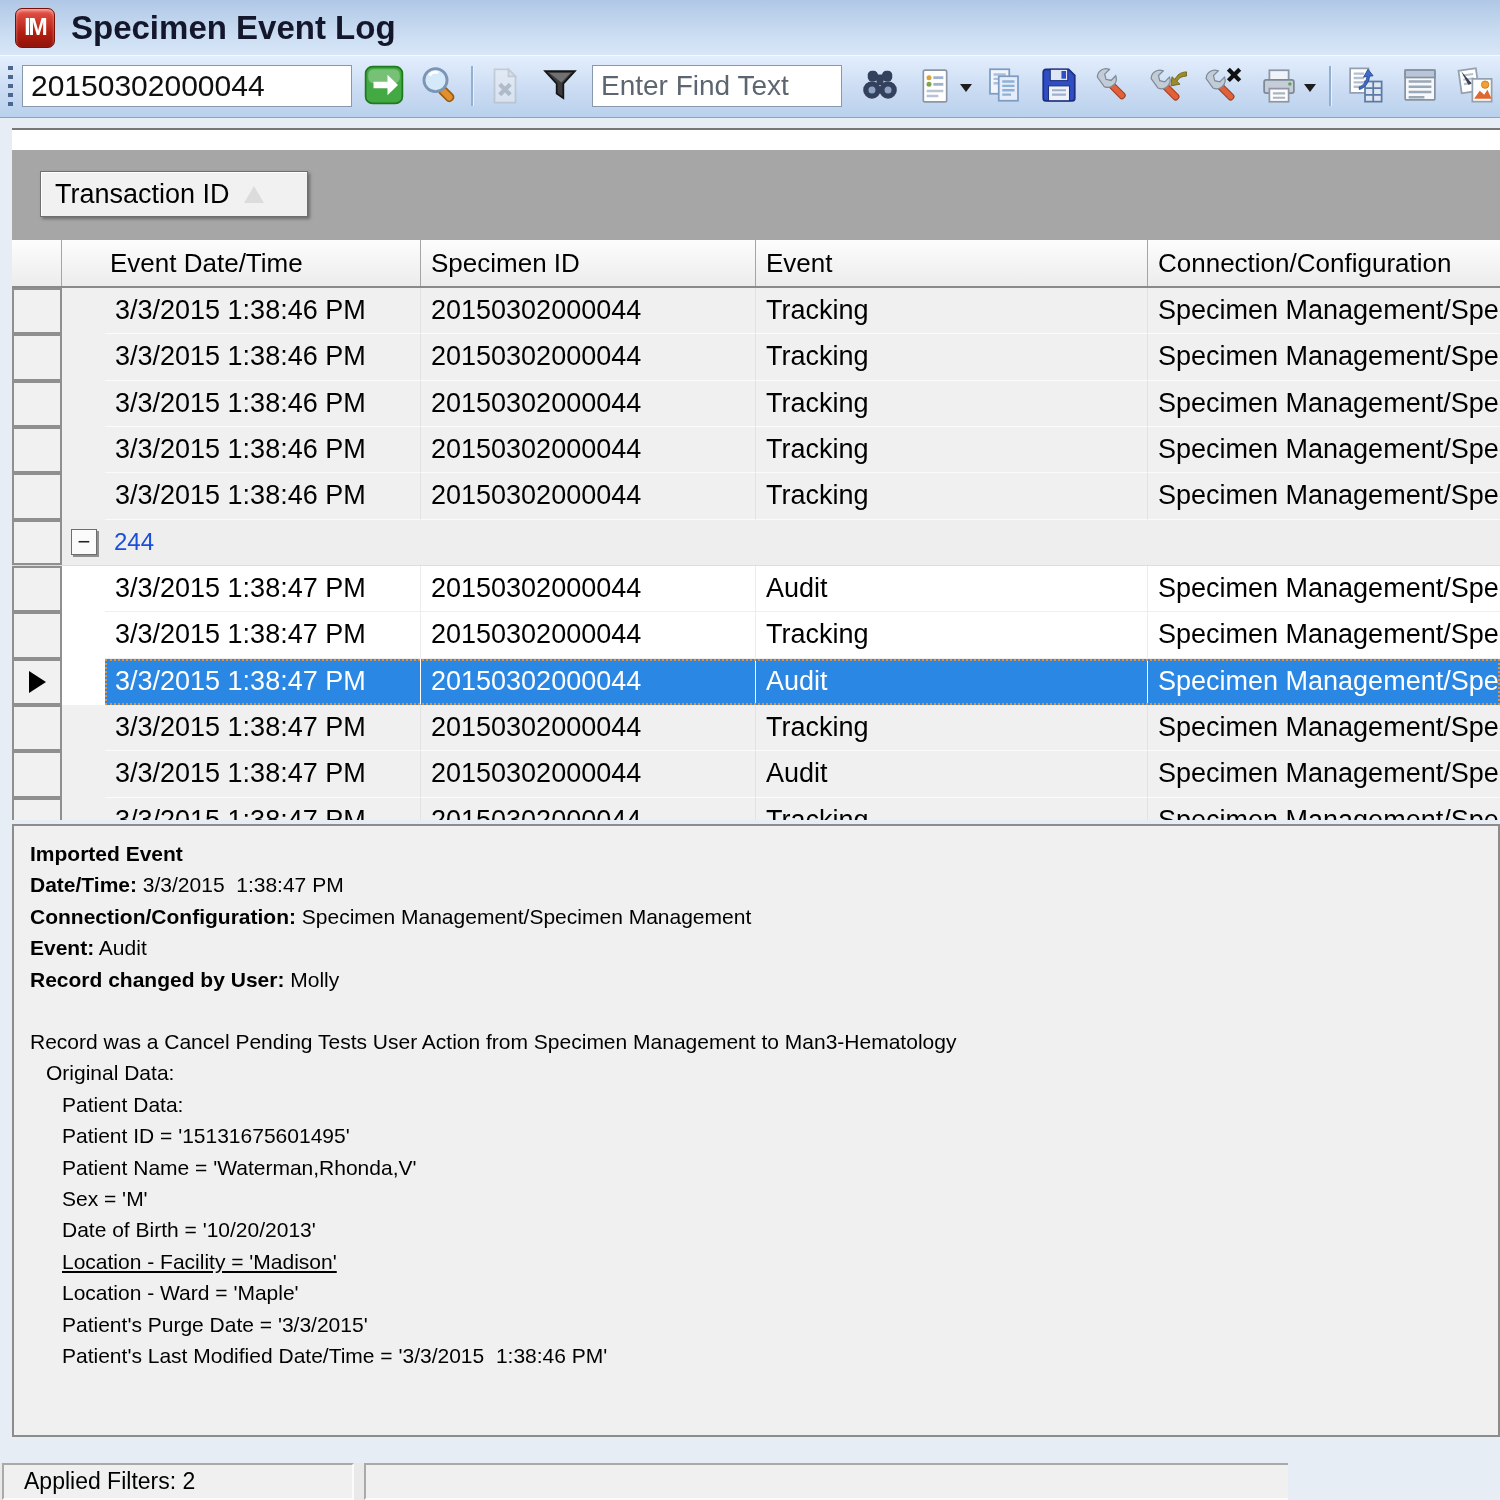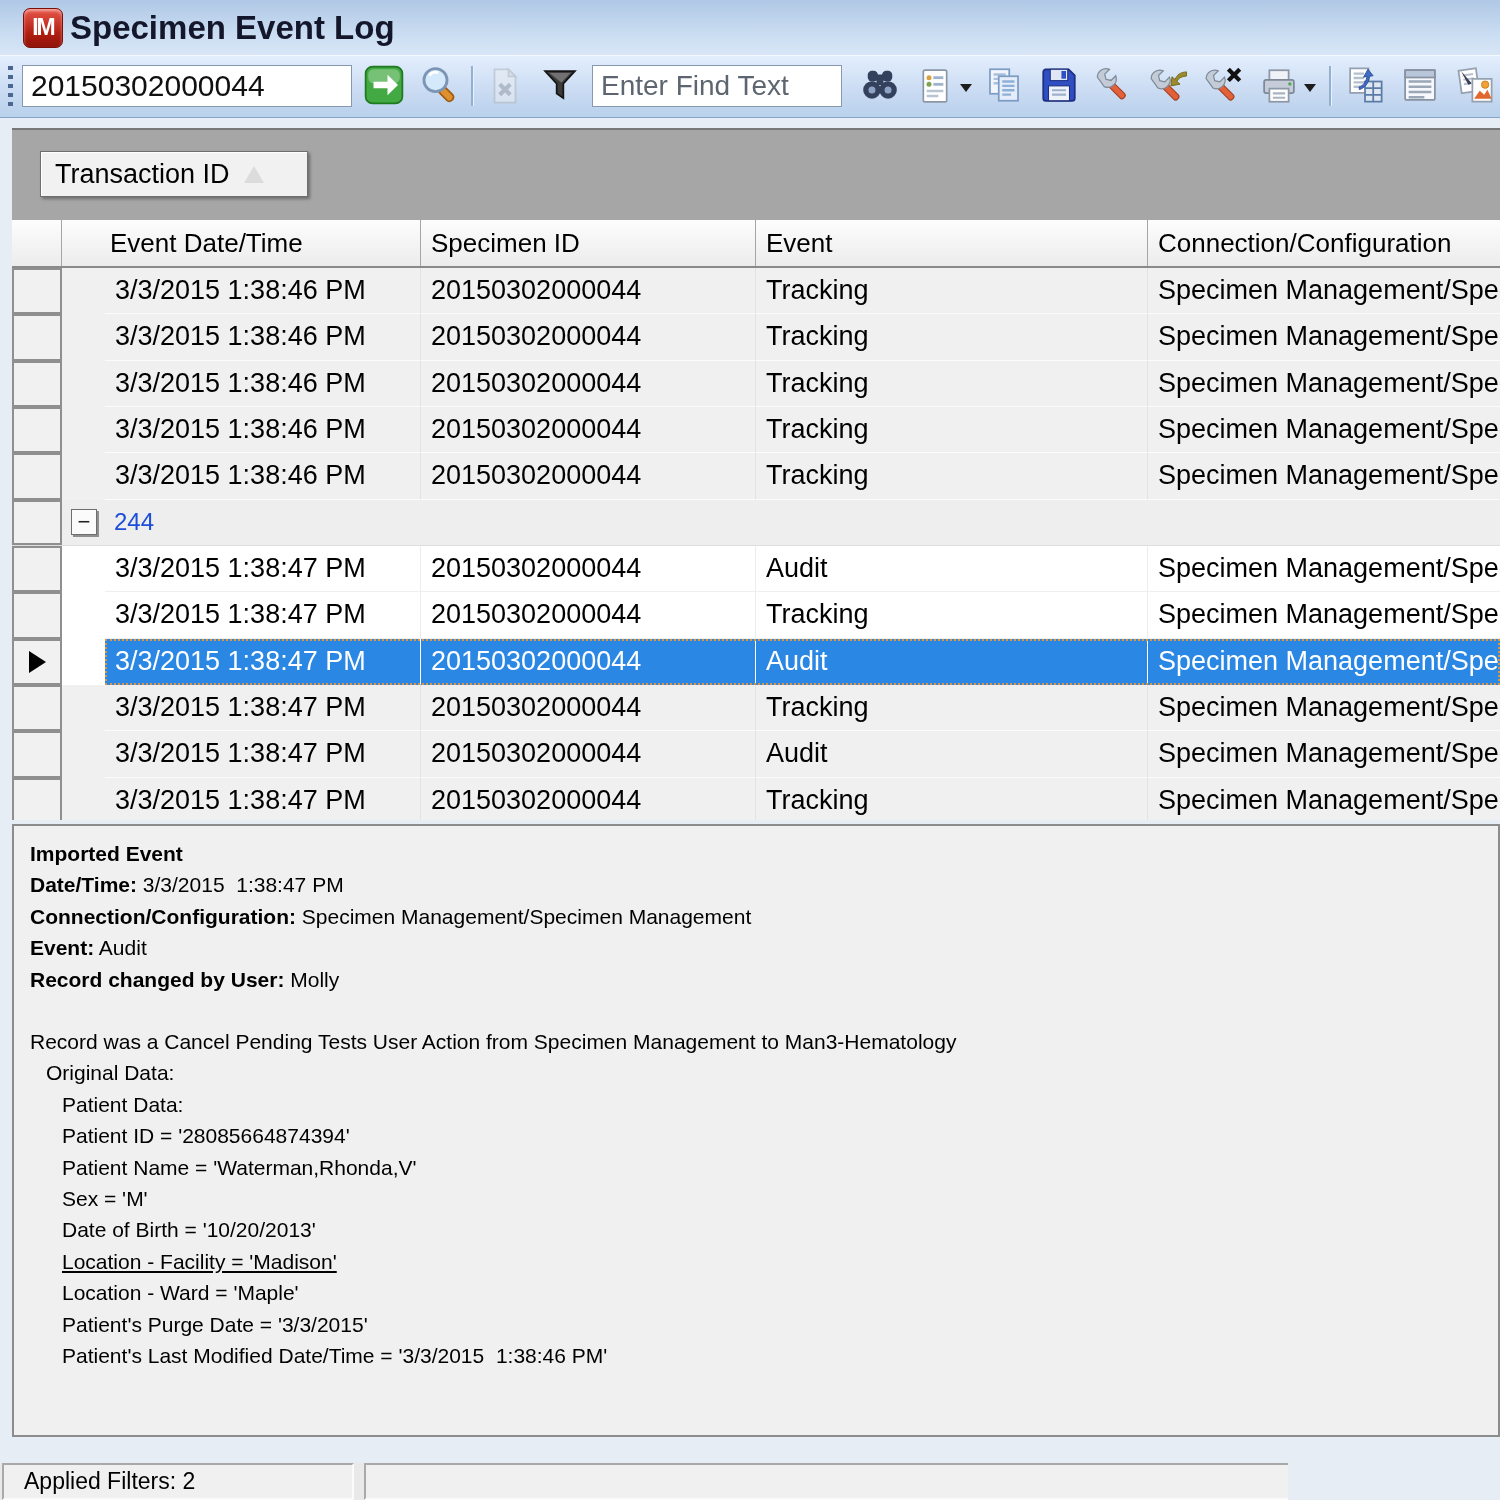--- a/index.html
+++ b/index.html
@@ -2,21 +2,21 @@
 <html><head>
 <meta charset="utf-8">
 <style>
   html,body{margin:0;padding:0;background:#cfd6e0;}
   .window{position:relative;width:1500px;height:1500px;overflow:hidden;
     font-family:"Liberation Sans",sans-serif;background:#e7edf5;}
 
   
   .titlebar{position:absolute;left:0;top:0;width:1500px;height:55px;
     background:linear-gradient(#b0c8e6,#cddff3 70%,#d8e6f7);
-    display:flex;align-items:center;gap:7px;padding-left:23px;box-sizing:border-box;}
+    display:flex;align-items:center;gap:16px;padding-left:15px;box-sizing:border-box;}
   .app-icon{width:38px;height:38px;border-radius:7px;flex:0 0 auto;
     background:linear-gradient(#e8564a,#b01d10 65%,#8f130a);
     border:1px solid #7c0f08;color:#fff;display:flex;align-items:center;justify-content:center;
     font:bold 23px "Liberation Sans",sans-serif;letter-spacing:-2px;
     box-shadow:inset 0 2px 3px rgba(255,255,255,.5);}
   .title{font-weight:bold;font-size:33px;color:#14172b;}
 
   
   .toolbar{position:absolute;left:0;top:55px;width:1500px;height:63px;box-sizing:border-box;
     background:linear-gradient(#e4effd,#cbdcf3 55%,#b9d1ec);
@@ -34,21 +34,21 @@
   .tb-btn svg,.tb-icon svg{width:42px;height:42px;}
   .tb-icon.small svg{width:40px;height:40px;}
   .tb-sep{width:2px;height:40px;background:#94b0d0;box-shadow:1px 0 0 #e8f1fb;flex:0 0 auto;}
   .tb-group{display:flex;align-items:center;flex:0 0 auto;}
   .caret{width:0;height:0;border:6px solid transparent;border-top:8px solid #1d1d1d;margin:10px 0 0 2px;}
   .disabled{opacity:.55;filter:grayscale(.4);}
 
   
   .grid-panel{position:absolute;left:12px;top:128px;width:1488px;height:692px;
     border-top:2px solid #777;overflow:hidden;background:#fff;box-sizing:border-box;}
-  .group-band{height:90px;background:#a6a6a6;box-sizing:border-box;padding:21px 0 0 28px;}
+  .group-band{height:90px;background:#a6a6a6;box-sizing:border-box;padding:21px 0 0 28px;margin-top:20px;}
   .group-btn{width:268px;height:46px;background:#f1f1f1;border:1px solid #6f6f6f;
     box-shadow:2px 2px 3px rgba(0,0,0,.35), inset 1px 1px 0 #ffffff;
     display:flex;align-items:center;gap:14px;padding-left:14px;box-sizing:border-box;
     font-size:27px;color:#000;}
   .sort-asc{width:0;height:0;border-left:10px solid transparent;border-right:10px solid transparent;
     border-bottom:17px solid #dcdcdc;}
 
   .grid-header{display:flex;height:48px;background:linear-gradient(#fdfdfd,#ececec);
     border-bottom:2px solid #8a8a8a;box-sizing:border-box;}
   .h{display:flex;align-items:center;border-right:1px solid #a5a5a5;box-sizing:border-box;
@@ -441,21 +441,21 @@
     <div>
         <div class="detail-field"><b>Date/Time:</b><span> 3/3/2015  1:38:47 PM</span></div>
         <div class="detail-field"><b>Connection/Configuration:</b><span> Specimen Management/Specimen Management</span></div>
         <div class="detail-field"><b>Event:</b><span> Audit</span></div>
         <div class="detail-field"><b>Record changed by User:</b><span> Molly</span></div>
       </div>
     <div class="detail-desc">
         <div class="desc-line" style="padding-left: 0px;">Record was a Cancel Pending Tests User Action from Specimen Management to Man3-Hematology</div>
         <div class="desc-line" style="padding-left: 16px;">Original Data:</div>
         <div class="desc-line" style="padding-left: 32px;">Patient Data:</div>
-        <div class="desc-line" style="padding-left: 32px;">Patient ID = '28085664874394'</div>
+        <div class="desc-line" style="padding-left: 32px;">Patient ID = '15131675601495'</div>
         <div class="desc-line" style="padding-left: 32px;">Patient Name = 'Waterman,Rhonda,V'</div>
         <div class="desc-line" style="padding-left: 32px;">Sex = 'M'</div>
         <div class="desc-line" style="padding-left: 32px;">Date of Birth = '10/20/2013'</div>
         <div class="desc-line" style="padding-left: 32px; text-decoration: underline;">Location - Facility = 'Madison'</div>
         <div class="desc-line" style="padding-left: 32px;">Location - Ward = 'Maple'</div>
         <div class="desc-line" style="padding-left: 32px;">Patient's Purge Date = '3/3/2015'</div>
         <div class="desc-line" style="padding-left: 32px;">Patient's Last Modified Date/Time = '3/3/2015  1:38:46 PM'</div>
       </div>
   </div>
 

